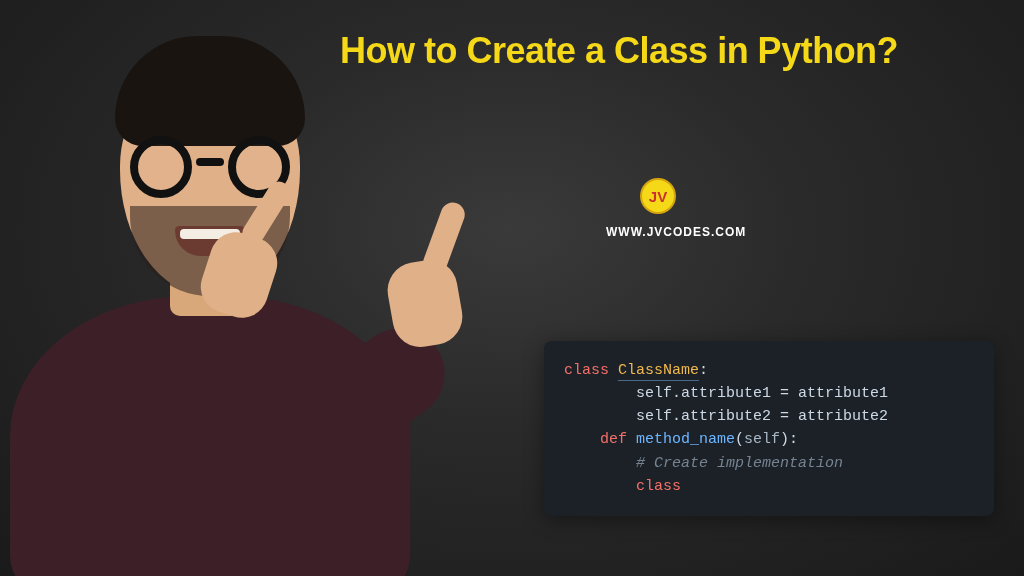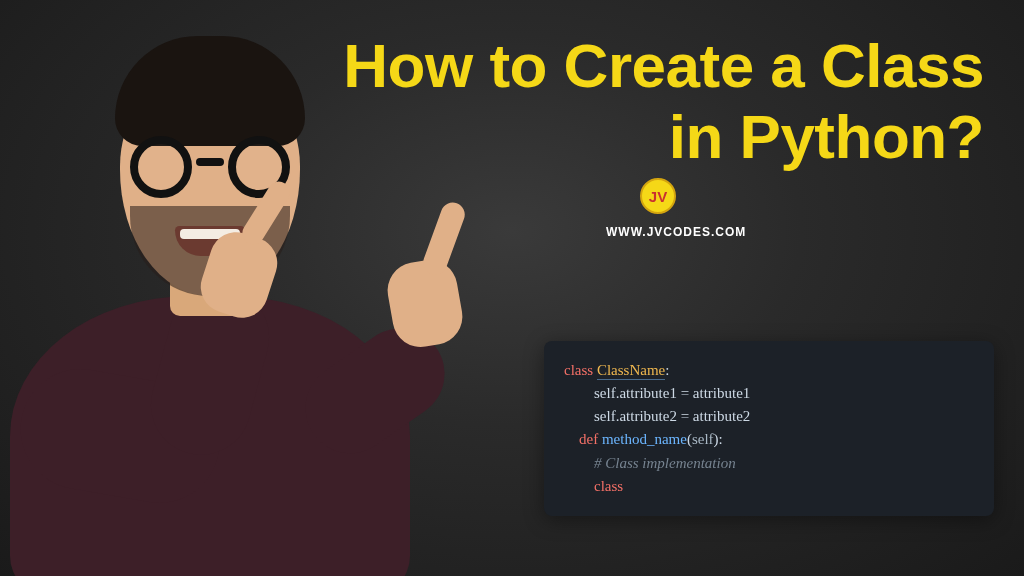--- a/index.html
+++ b/index.html
@@ -9,22 +9,22 @@
     background: radial-gradient(ellipse at 50% 40%, #3a3a3a 0%, #2a2a2a 40%, #1a1a1a 100%);
     font-family: Arial, Helvetica, sans-serif;
     position: relative;
     overflow: hidden;
   }
   .title {
     position: absolute;
     top: 30px;
     left: 340px;
     right: 40px;
-    text-align: right;
-    font-size: 62px;
+    text-align: left;
+    font-size: 36px;
     font-weight: 900;
     color: #f5d817;
     line-height: 1.15;
     letter-spacing: -0.5px;
   }
   .logo-wrap {
     position: absolute;
     top: 178px;
     left: 640px;
     display: flex;
@@ -54,21 +54,21 @@
     letter-spacing: 1px;
   }
   .code-panel {
     position: absolute;
     bottom: 60px;
     right: 30px;
     width: 450px;
     background: #1c2128;
     border-radius: 8px;
     padding: 18px 20px;
-    font-family: Liberation Serif, serif;
+    font-family: Liberation Mono, monospace;
     font-size: 15px;
     line-height: 1.55;
     box-shadow: 0 4px 20px rgba(0,0,0,0.4);
   }
   .code-panel .line { white-space: pre; color: #cdd9e5; }
   .kw { color: #f47067; }
   .cls { color: #f0b84f; border-bottom: 1px solid #4a6a8a; padding-bottom:1px;}
   .fn { color: #6cb6ff; }
   .param { color: #b0c4d8; }
   .self { color: #a9b8c5; }
@@ -275,15 +275,15 @@
   <div class="logo">JV</div>
 </div>
 <div class="site">WWW.JVCODES.COM</div>
 
 <div class="code-panel">
   <div class="line"><span class="kw">class</span> <span class="cls">ClassName</span><span class="punct">:</span></div>
   <div class="line">        self.attribute1 = attribute1</div>
   <div class="line">        self.attribute2 = attribute2</div>
   <div class="line"></div>
   <div class="line"><span>    </span><span class="kw">def</span> <span class="fn">method_name</span><span class="punct">(</span><span class="self">self</span><span class="punct">):</span></div>
-  <div class="line"><span>        </span><span class="comment"># Class implementation</span></div>
+  <div class="line"><span>        </span><span class="comment"># Create implementation</span></div>
   <div class="line"><span>        </span><span class="kw">class</span></div>
 </div>
 
 </body></html>

